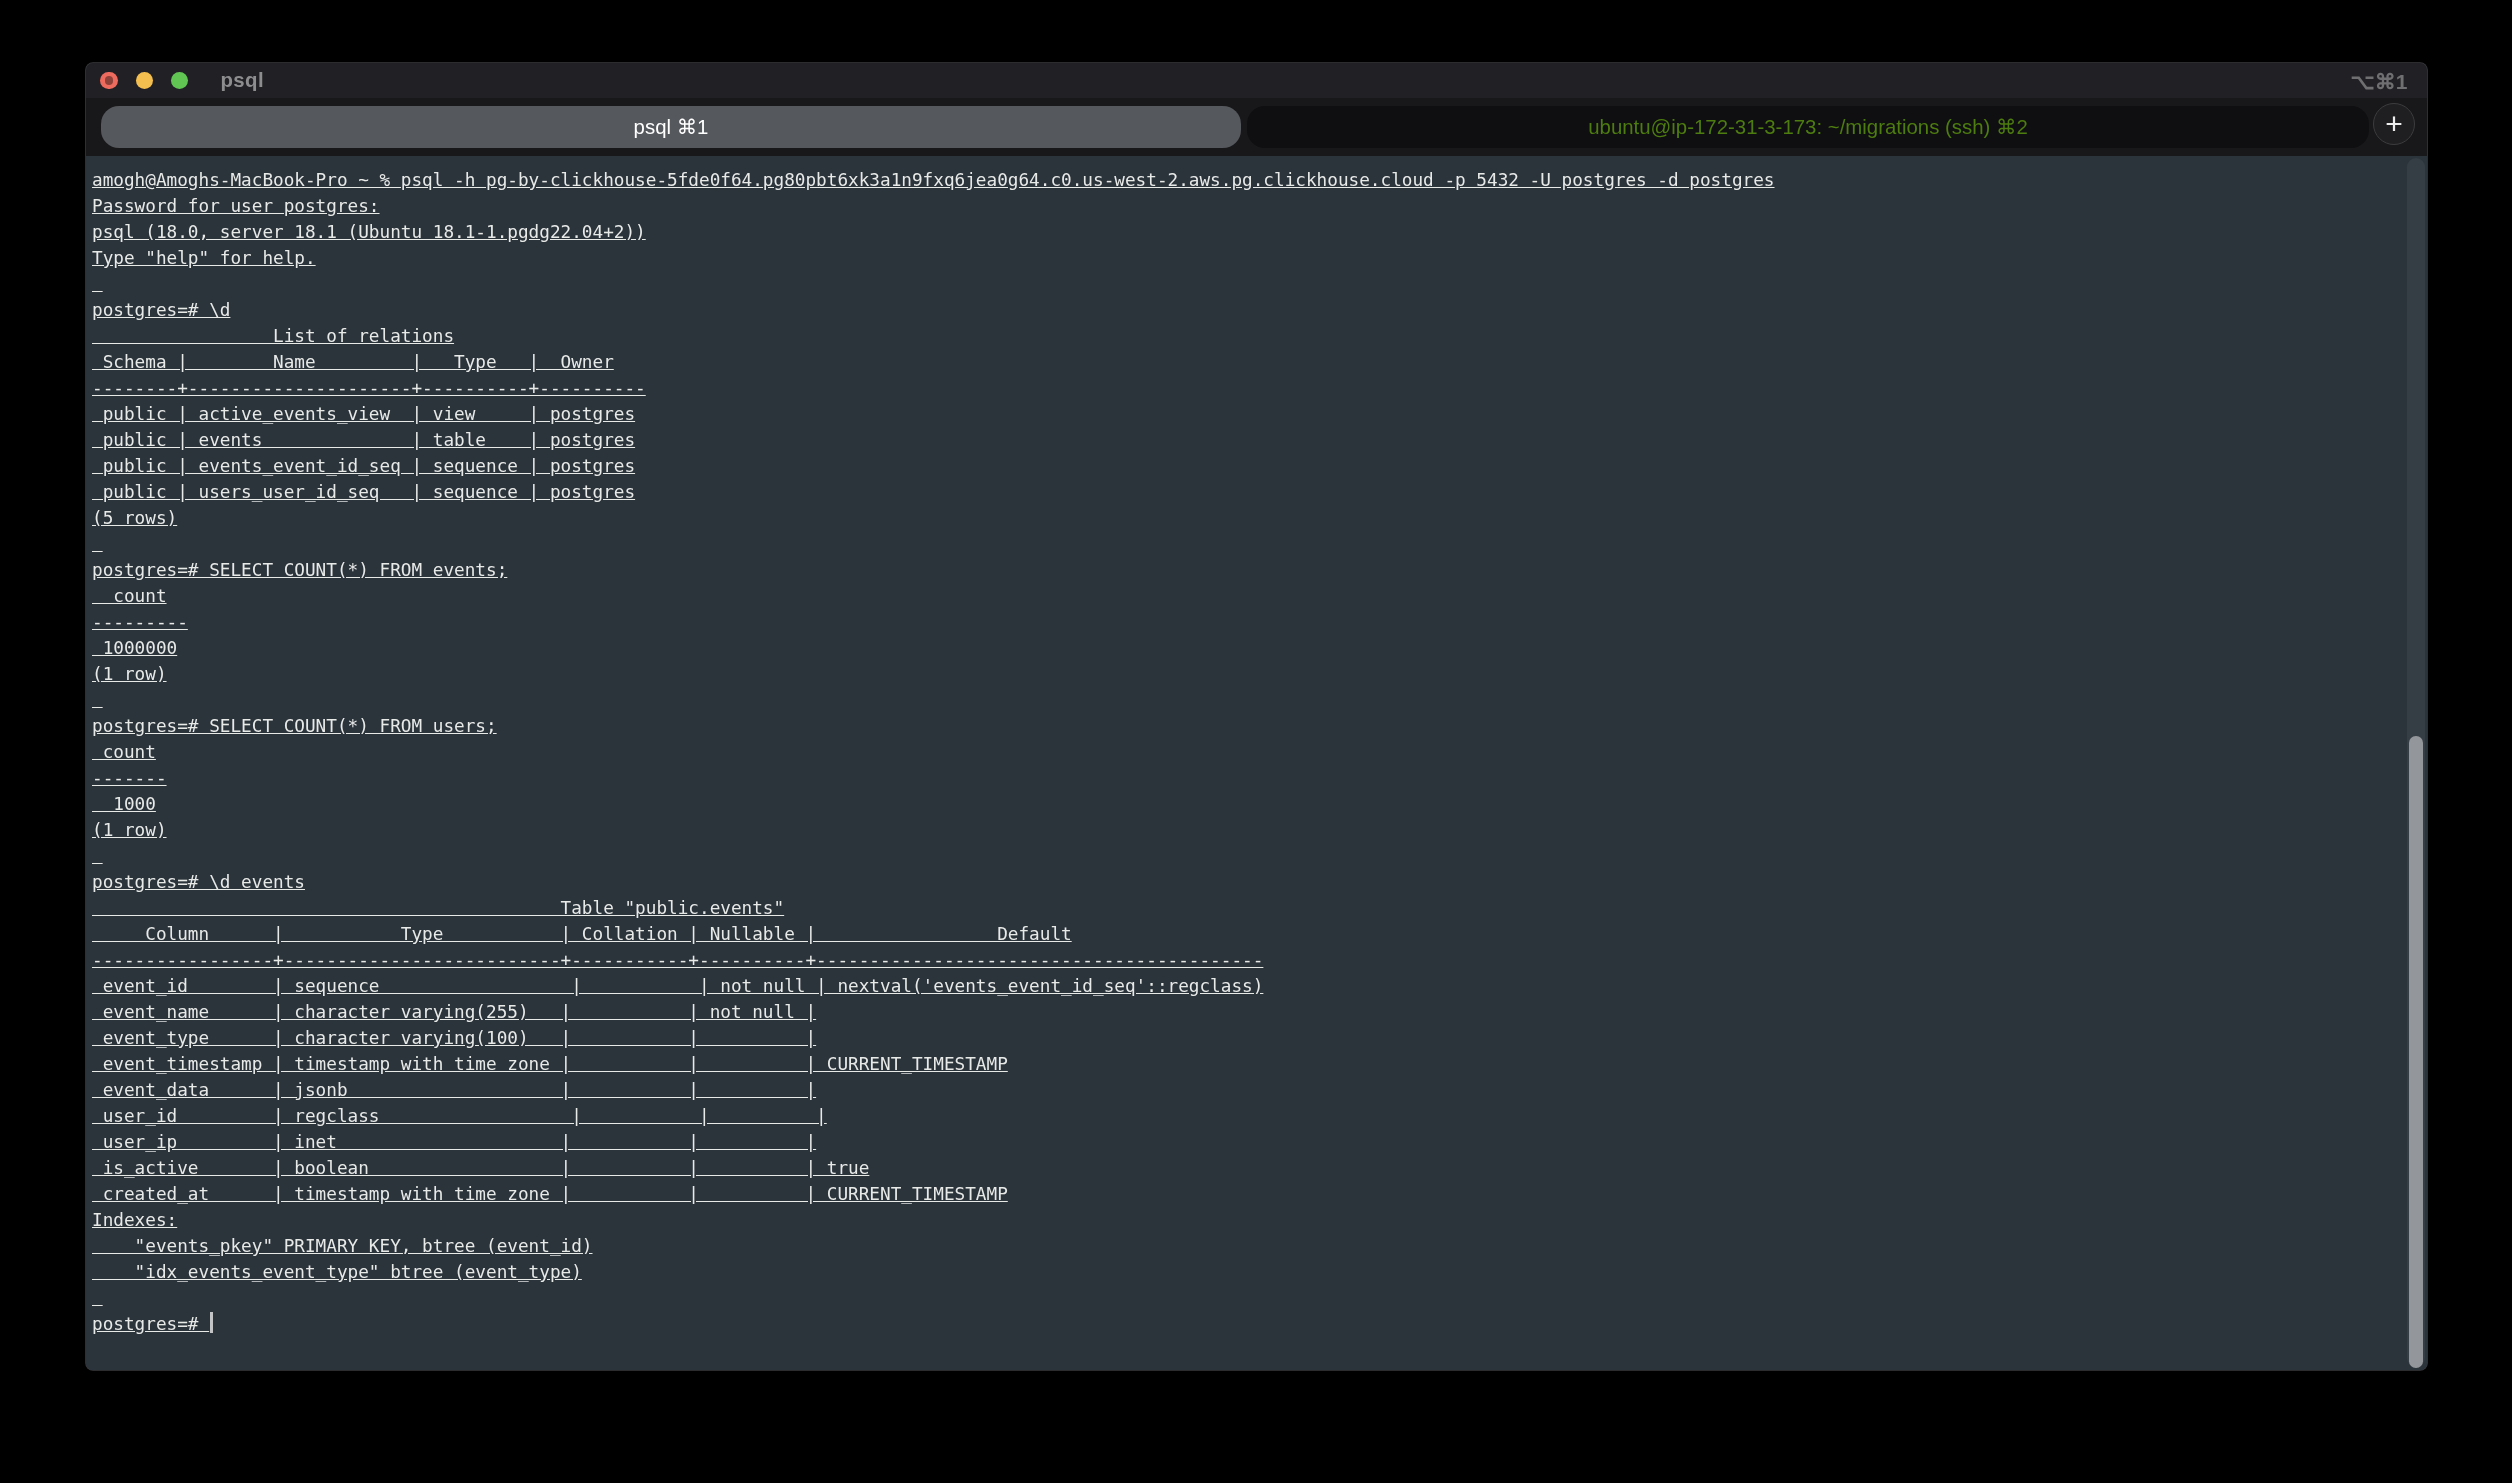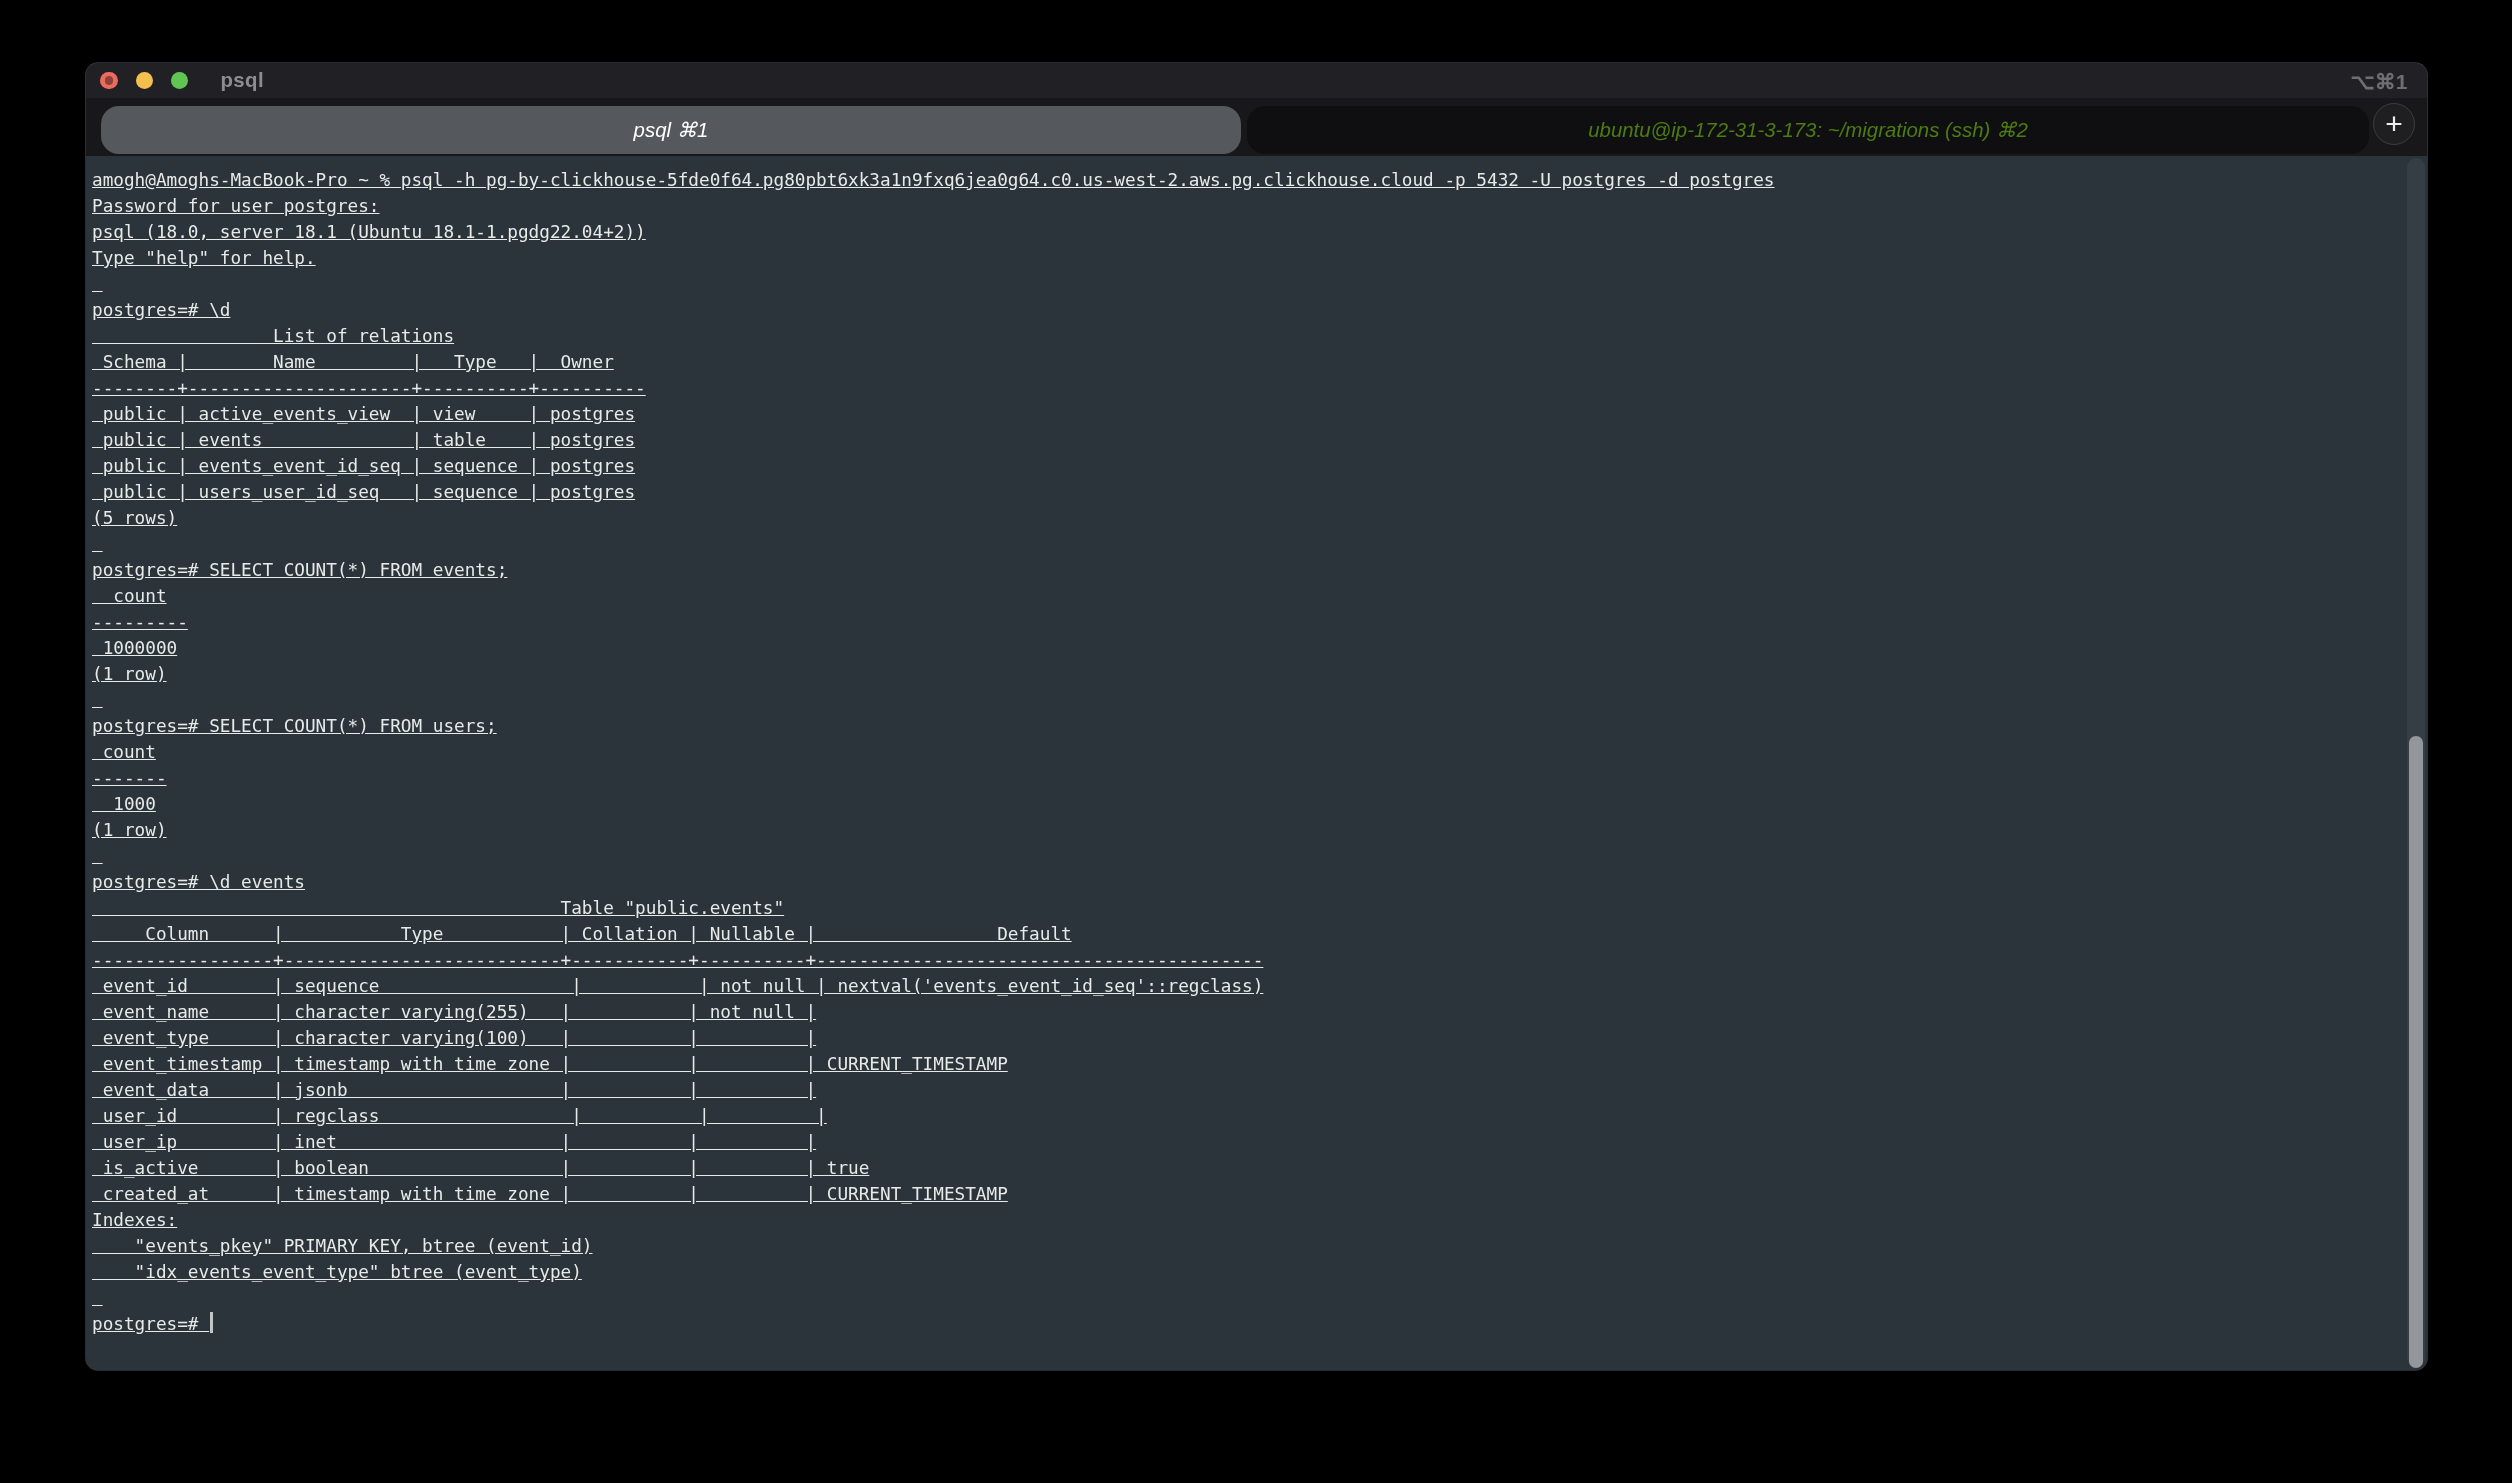--- a/index.html
+++ b/index.html
@@ -2,21 +2,21 @@
 <html style="font-size:12px"><head>
 <meta charset="utf-8">
 <style>
   html,body{margin:0;padding:0;}
   body{
     width:2512px;height:1483px;background:#000;position:relative;overflow:hidden;
     font-family:"Liberation Sans",sans-serif;
   }
   .window{
     position:absolute;left:86px;top:63px;width:2341px;height:1307px;
-    background:#2b333b;border-radius:12px;overflow:hidden;
+    background:#2b333b;border-radius:7px;overflow:hidden;
     box-shadow:0 0 0 0.8px #3b3b3e;box-sizing:border-box;
   }
   
   .titlebar{
     position:absolute;left:0;top:0;right:0;height:35px;background:#212125;
     display:flex;align-items:center;
   }
   .lights{display:flex;align-items:center;gap:18px;margin-left:14.3px;}
   .light{width:17.4px;height:17.4px;border-radius:50%;position:relative;padding:0;border:none;}
   .light.close{background:#ed6a5e;}
@@ -29,23 +29,23 @@
     margin-left:32px;color:#8d8d90;font-size:20.4px;font-weight:bold;letter-spacing:0.4px;
   }
   .shortcut-hint{
     position:absolute;right:19.6px;top:6.8px;color:#6f6f72;font-size:21px;font-weight:600;
   }
   
   .tabstrip{
     position:absolute;left:0;top:35px;right:0;height:58px;background:#18181a;
   }
   .tab{
-    position:absolute;top:8.3px;height:48px;border-radius:18px;
+    position:absolute;top:8.3px;height:42px;border-radius:18px;
     display:flex;align-items:center;justify-content:center;
-    font-size:20.4px;white-space:nowrap;border:none;padding:0;font-style:italic;
+    font-size:20.4px;white-space:nowrap;border:none;padding:0;
   }
   .tab-active{left:15px;width:1140px;background:#55585d;color:#ffffff;}
   .tab-inactive{left:1161px;width:1122px;background:#0f0f11;color:#4d7c0f;}
   .newtab{
     position:absolute;left:2287px;top:5.3px;width:42px;height:42px;border-radius:50%;
     background:#1f1f22;border:1.5px solid #3c3c3f;box-sizing:border-box;
     color:#ededee;font-size:30px;font-weight:200;line-height:36px;
     display:flex;align-items:center;justify-content:center;padding:0;
   }
   

